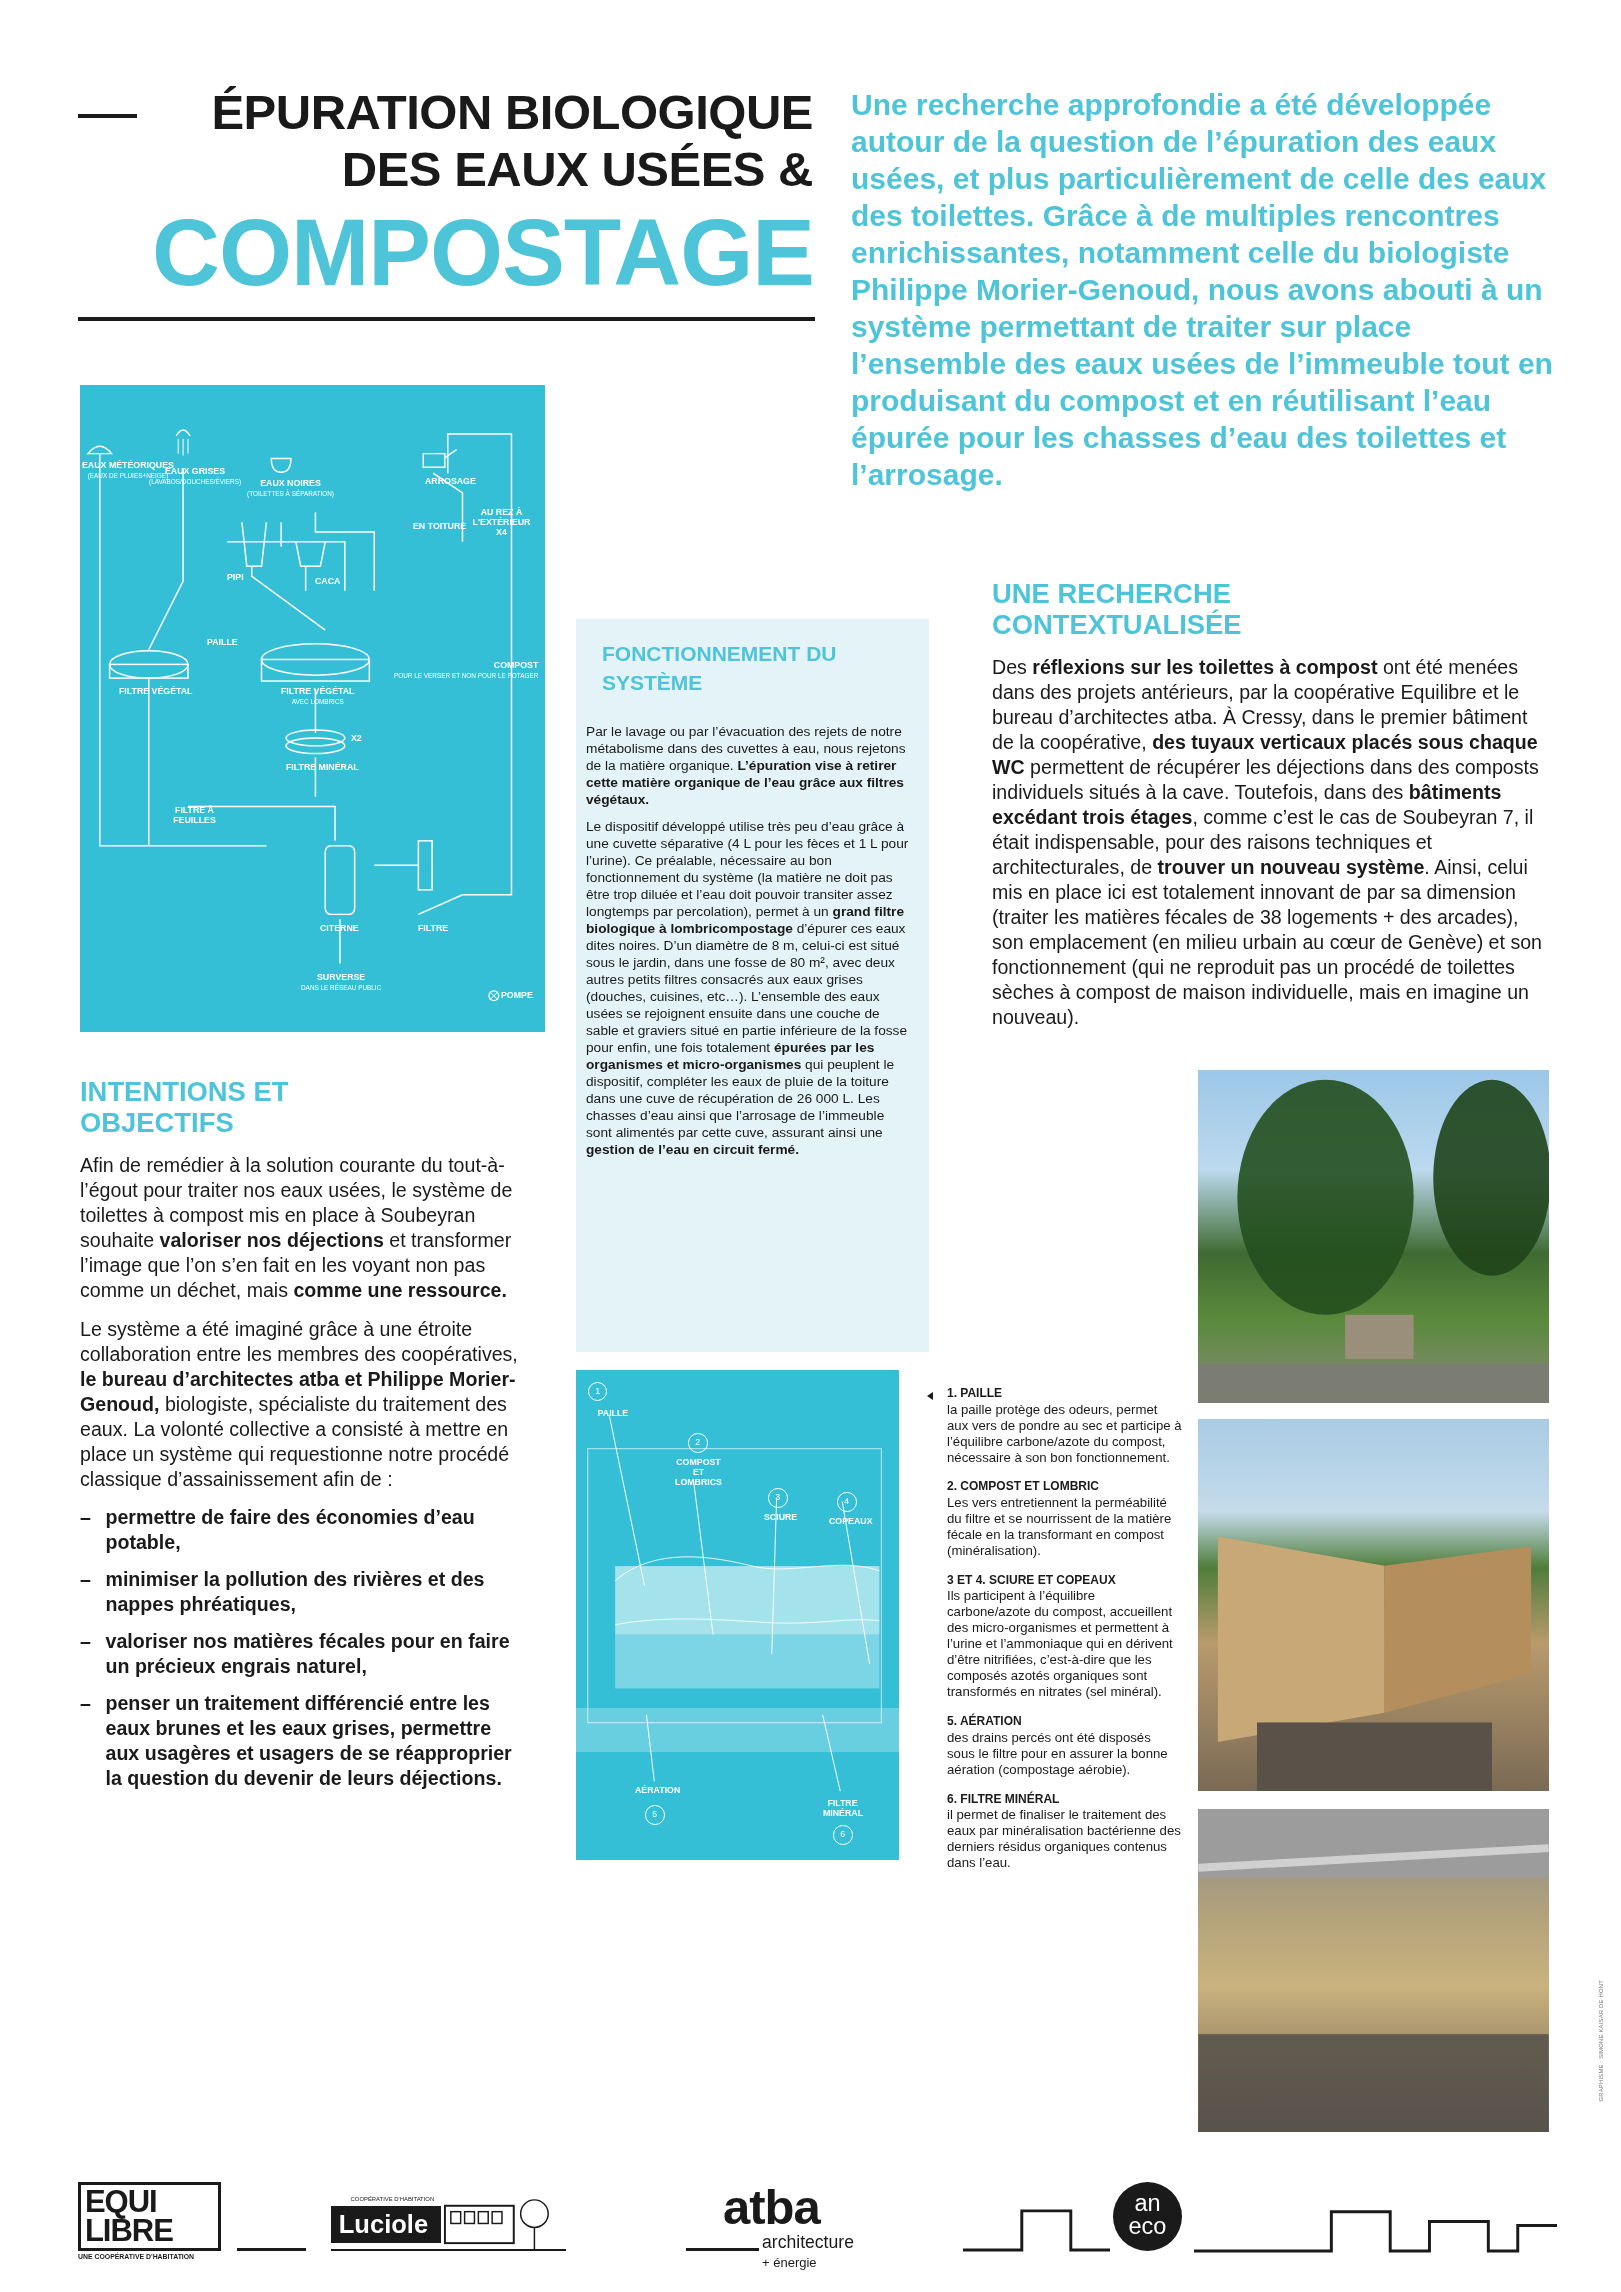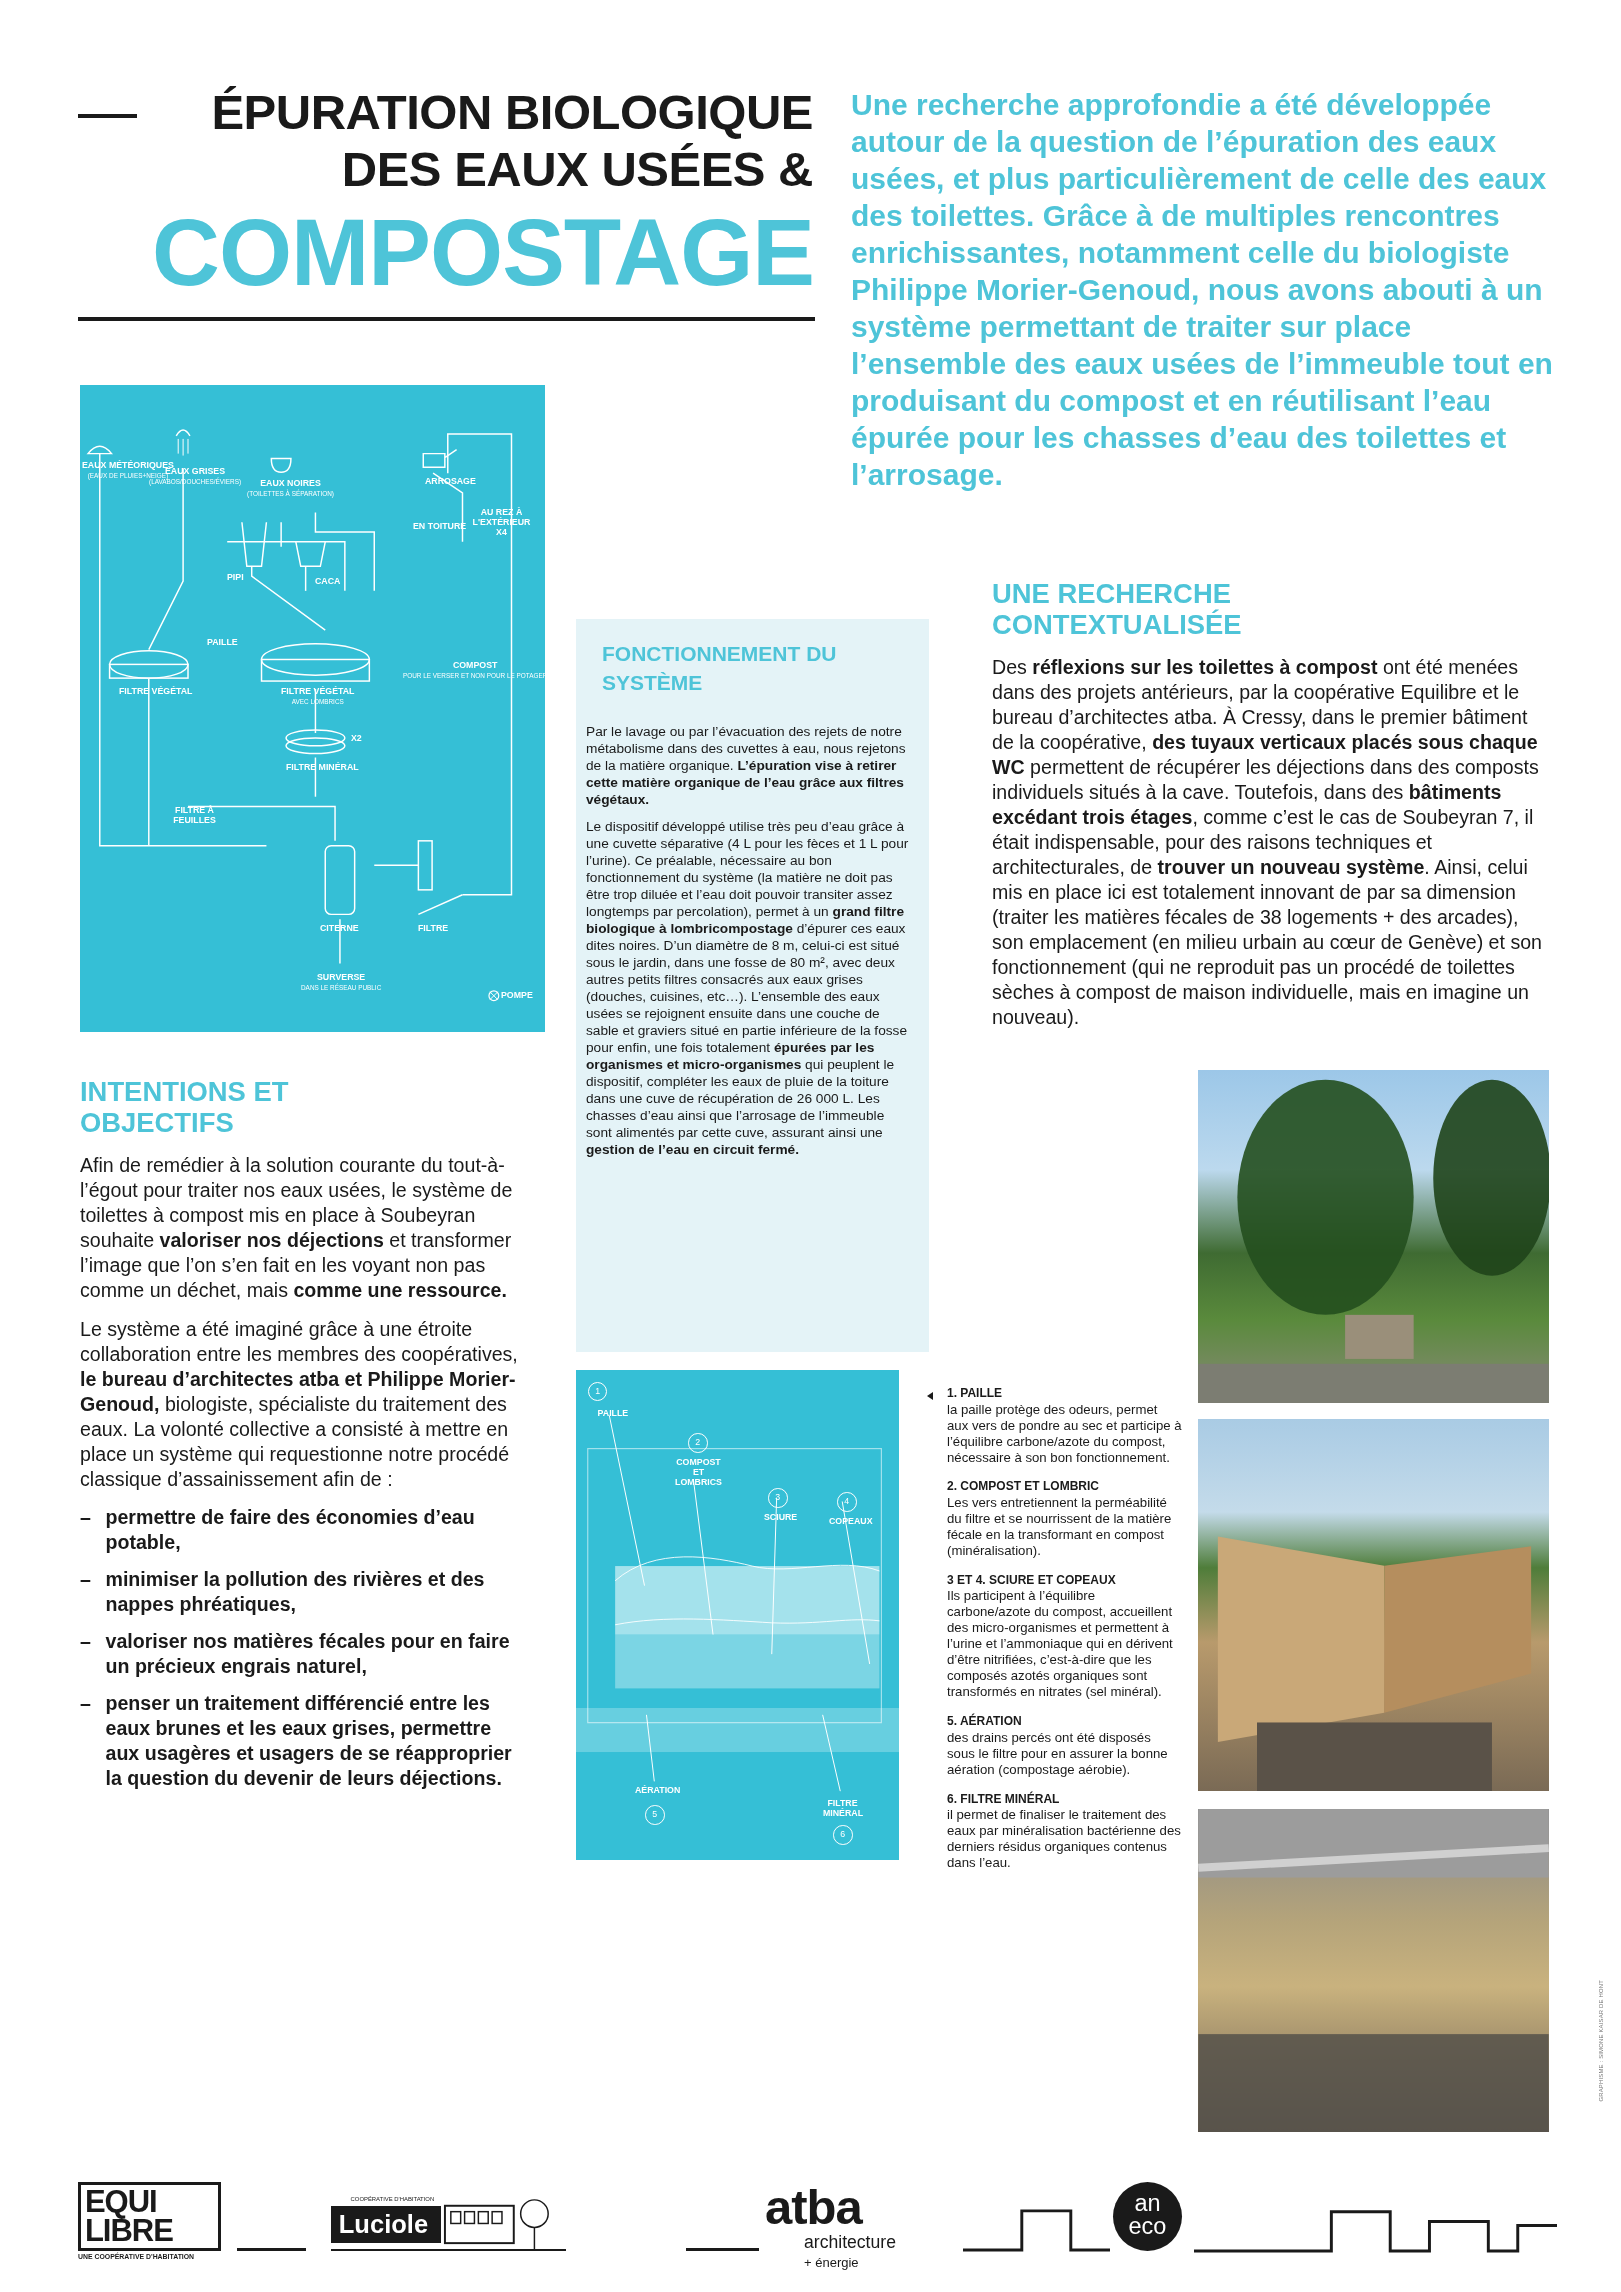--- a/index.html
+++ b/index.html
@@ -96,21 +96,21 @@
   <div class="diag-label" style="left:69px; top:82px;"><span>EAUX GRISES</span><br><span class="diag-sub">(LAVABOS/DOUCHES/ÉVIERS)</span></div>
   <div class="diag-label" style="left:167px; top:94px;"><span>EAUX NOIRES</span><br><span class="diag-sub">(TOILETTES À SÉPARATION)</span></div>
   <div class="diag-label" style="left:345px; top:92px;">ARROSAGE</div>
   <div class="diag-label" style="left:333px; top:137px;">EN TOITURE</div>
   <div class="diag-label" style="left:392px; top:123px; white-space:normal; width:59px;"><span>AU REZ À L'EXTÉRIEUR</span><br><span>X4</span></div>
   <div class="diag-label" style="left:147px; top:188px;">PIPI</div>
   <div class="diag-label" style="left:235px; top:192px;">CACA</div>
   <div class="diag-label" style="left:127px; top:253px;">PAILLE</div>
   <div class="diag-label" style="left:39px; top:302px;">FILTRE VÉGÉTAL</div>
   <div class="diag-label" style="left:201px; top:302px;"><span>FILTRE VÉGÉTAL</span><br><span class="diag-sub">AVEC LOMBRICS</span></div>
-  <div class="diag-label" style="left:323px; top:276px;"><span>COMPOST</span><br><span class="diag-sub">POUR LE VERSER ET NON POUR LE POTAGER</span></div>
+  <div class="diag-label" style="left:314px; top:276px;text-align:right;"><span>COMPOST</span><br><span class="diag-sub">POUR LE VERSER ET NON POUR LE POTAGER</span></div>
   <div class="diag-label" style="left:271px; top:349px;">X2</div>
   <div class="diag-label" style="left:206px; top:378px;">FILTRE MINÉRAL</div>
   <div class="diag-label" style="left:90px; top:421px; white-space:normal; width:49px;">FILTRE À FEUILLES</div>
   <div class="diag-label" style="left:240px; top:539px;">CITERNE</div>
   <div class="diag-label" style="left:338px; top:539px;">FILTRE</div>
   <div class="diag-label" style="left:221px; top:588px;"><span>SURVERSE</span><br><span class="diag-sub">DANS LE RÉSEAU PUBLIC</span></div>
   <div class="diag-label" style="left:421px; top:606px;">POMPE</div>
 </div>
 
 <div class="abs panel" style="left:576px; top:619px; width:353px; height:733px;"></div>
@@ -239,21 +239,21 @@
         <rect x="38" y="20" width="10" height="12"></rect>
         <rect x="52" y="20" width="10" height="12"></rect>
     </g>
     <circle cx="95" cy="22" r="14" fill="none" stroke="#1a1a1a" stroke-width="1.5"></circle>
     <line x1="95" y1="36" x2="95" y2="58" stroke="#1a1a1a" stroke-width="1.5"></line>
   </svg>
   <div style="position:absolute; left:0; top:57px; width:235px; height:2px; background:#1a1a1a;"></div>
 </div>
 
 <div class="abs" style="left:686px; top:2248px; width:73px; height:2.9px; background:#1a1a1a;"></div>
-<div class="abs" style="left:765px; top:2182px; width:147px; height:98px;">
+<div class="abs" style="left:723px; top:2182px; width:147px; height:98px;">
   <div style="font-size:49px; font-weight:700; letter-spacing:-1px; line-height:51px;">atba</div>
   <div style="font-size:17.6px; margin-left:39px; line-height:19.6px;">architecture</div>
   <div style="font-size:13px; margin-left:39px; line-height:19.6px;">+ énergie</div>
 </div>
 
 <svg class="abs" width="147" height="49" style="left:963px; top:2205px;" viewBox="0 0 150 50">
   <polyline points="0,46 60,46 60,6 110,6 110,46 150,46" fill="none" stroke="#1a1a1a" stroke-width="3"></polyline>
 </svg>
 
 <div class="abs" style="left:1113px; top:2182px; width:69px; height:69px; border-radius:50%; background:#1a1a1a; color:#fff; text-align:center; font-size:23.5px; line-height:23.5px; padding-top:9.8px;">

